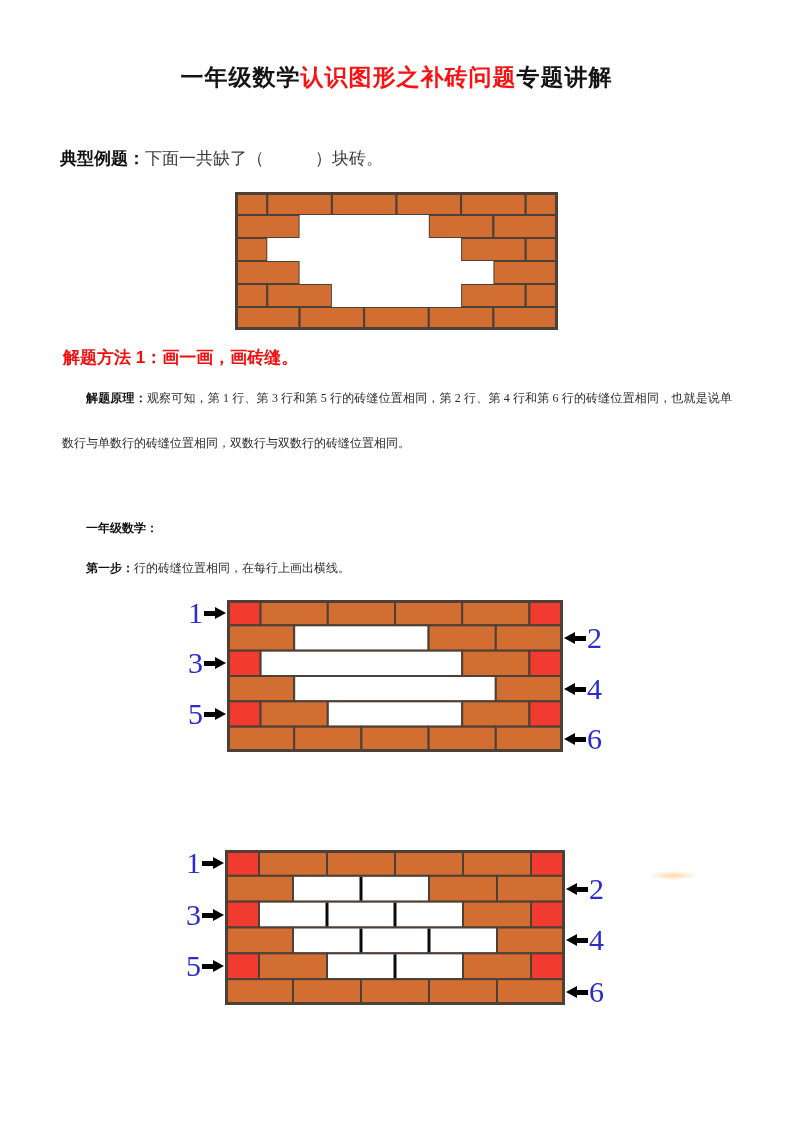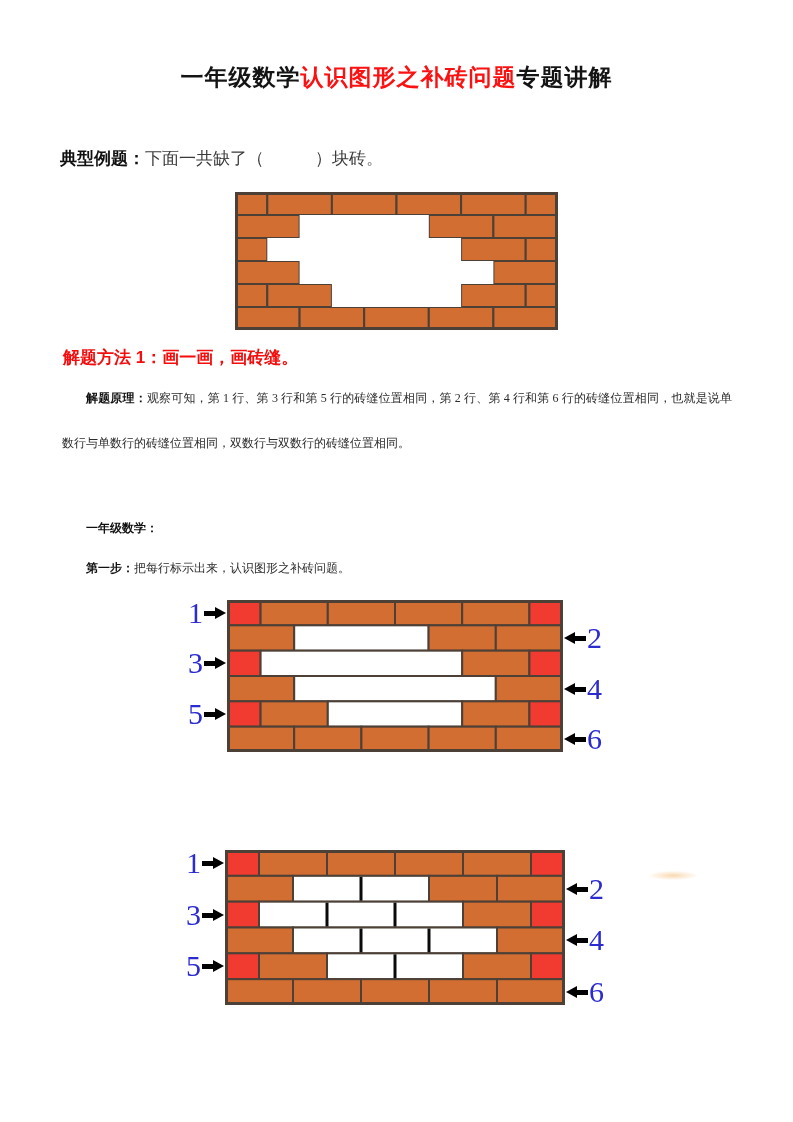--- a/index.html
+++ b/index.html
@@ -77,21 +77,21 @@
 
   <div class="para indent p-principle">
     <span class="blabel">解题原理：</span><span>观察可知，第 1 行、第 3 行和第 5 行的砖缝位置相同，第 2 行、第 4 行和第 6 行的砖缝位置相同，也就是说单数行与单数行的砖缝位置相同，双数行与双数行的砖缝位置相同。</span>
   </div>
 
   <div class="para indent p-steps">
     <span class="blabel">一年级数学：</span>
   </div>
 
   <div class="para indent p-step1">
-    <span class="blabel">第一步：</span><span>把每行标示出来，认识图形之补砖问题。</span>
+    <span class="blabel">第一步：</span><span>行的砖缝位置相同，在每行上画出横线。</span>
   </div>
 
 
   <div id="walls-layer">
       <svg class="wall" width="323" height="138" style="left: 235px; top: 192px;">
         <rect x="0" y="0" width="32.3" height="23" fill="#d26e32" stroke="#4d4036" stroke-width="2"></rect>
         <rect x="32.3" y="0" width="64.6" height="23" fill="#d26e32" stroke="#4d4036" stroke-width="2"></rect>
         <rect x="96.89999999999999" y="0" width="64.6" height="23" fill="#d26e32" stroke="#4d4036" stroke-width="2"></rect>
         <rect x="161.5" y="0" width="64.6" height="23" fill="#d26e32" stroke="#4d4036" stroke-width="2"></rect>
         <rect x="226.09999999999997" y="0" width="64.6" height="23" fill="#d26e32" stroke="#4d4036" stroke-width="2"></rect>

